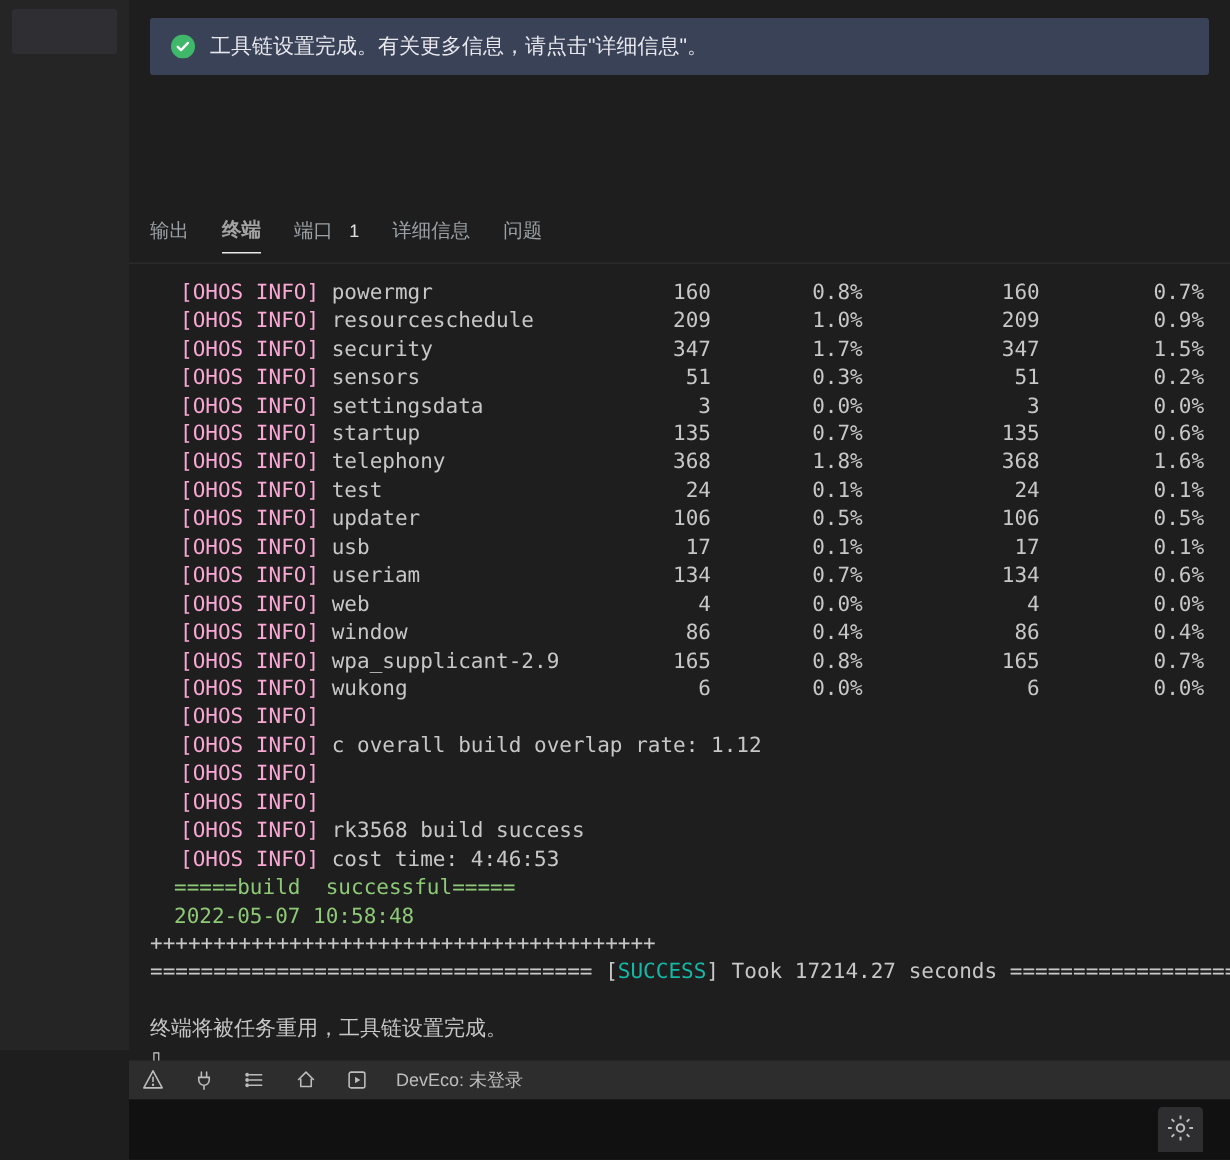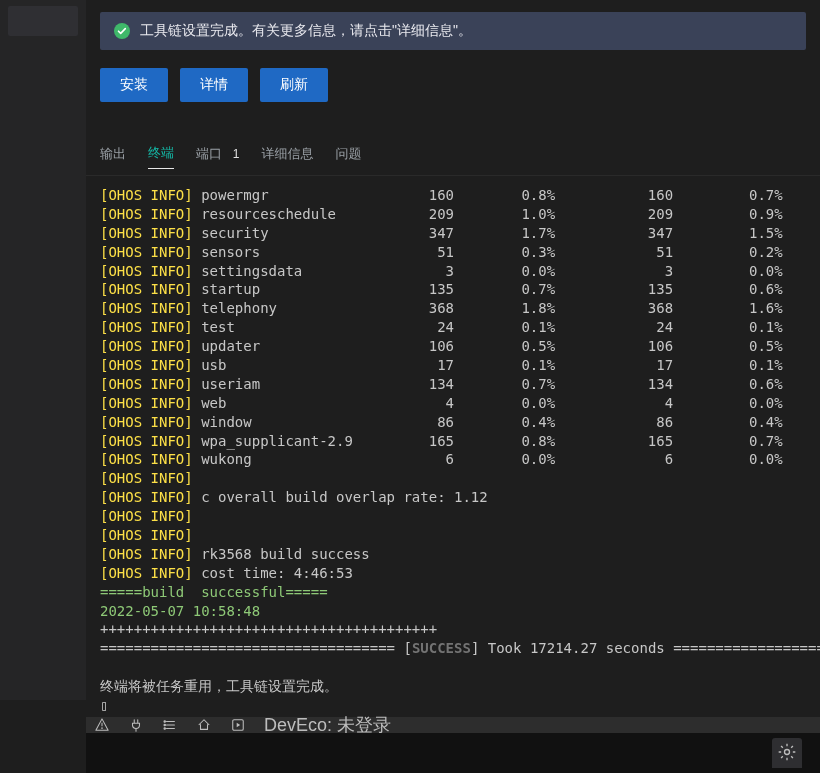--- a/index.html
+++ b/index.html
@@ -41,41 +41,41 @@
   }
   
   .panel { position: absolute; left: 0; right: 0; top: 130px; bottom: 40px; }
   .tabs {
     display: flex; align-items: center; gap: 22px;
     padding: 14px 14px 6px 14px;
     color: #9aa0a6; font-size: 13px;
     border-bottom: 1px solid #2a2a2a;
   }
   .tab { cursor: pointer; padding-bottom: 6px; text-align: center; }
-  .tab.active { color: #14b8a6; border-bottom: 1px solid #e8e8e8; }
+  .tab.active { color: #a3a3a3; border-bottom: 1px solid #e8e8e8; font-weight: bold; }
   .tab-badge { display:inline-block; color:#e0e0e0; font-size:12px; }
   
   .term {
     font-family: "DejaVu Sans Mono", Consolas, "Courier New", monospace;
     font-size: 14px; line-height: 1.35;
     color: #c7c7c7;
     padding: 10px 0 10px 14px;
     white-space: pre;
     overflow: hidden;
   }
-  .term .cyan    { color: #fde047; }
-  .term .green   { color: #8ec977; }
-  .term .bgreen  { color: #737373; font-weight: bold; }
+  .term .cyan    { color: #f9a8d4; margin-left: 20px; }
+  .term .green   { color: #8ec977; margin-left: 16px; }
+  .term .bgreen  { color: #14b8a6; font-weight: normal; }
   .term .default { color: #c7c7c7; }
   
   .status {
-    position: absolute; left: 0; right: 0; bottom: 40px; height: 16px;
+    position: absolute; left: 0; right: 0; bottom: 40px; height: 26px;
     background: #2d2d2d; color: #bdbdbd;
     display: flex; align-items: center; gap: 18px;
-    padding: 0 8px; font-size: 18px;
+    padding: 0 8px; font-size: 12px;
   }
   .status .ic { width:16px; height:16px; display:flex; align-items:center; justify-content:center; cursor:pointer; color:#bdbdbd; }
   .status .ic svg { display:block; }
   .status .lbl { cursor: pointer; }
   
   .bottom {
     position: absolute; left:0; right:0; bottom:0; height:40px;
     background:#111111;
     display:flex; align-items:center; justify-content:flex-end;
     padding-right: 18px;
@@ -100,25 +100,20 @@
   <div class="banner">
     <span class="check">
       <svg viewBox="0 0 16 16" width="16" height="16">
           <circle cx="8" cy="8" r="8" fill="#3fb86a"></circle>
           <path d="M4.5 8.2 l2.2 2.2 4.6-4.8" fill="none" stroke="#fff" stroke-width="1.6" stroke-linecap="round" stroke-linejoin="round"></path>
         </svg>
     </span>
     <span class="msg">工具链设置完成。有关更多信息，请点击"详细信息"。</span>
   </div>
 
-  <div class="btn-row">
-    <button class="btn">安装</button>
-    <button class="btn">详情</button>
-    <button class="btn">刷新</button>
-  </div>
 
   <div class="panel">
     <div class="tabs">
       <span class="tab">输出</span>
       <span class="tab active">终端</span>
       <span class="tab">
         <span>端口</span>
         &nbsp;&nbsp;<span class="tab-badge">1</span>
       </span>
       <span class="tab">详细信息</span>

